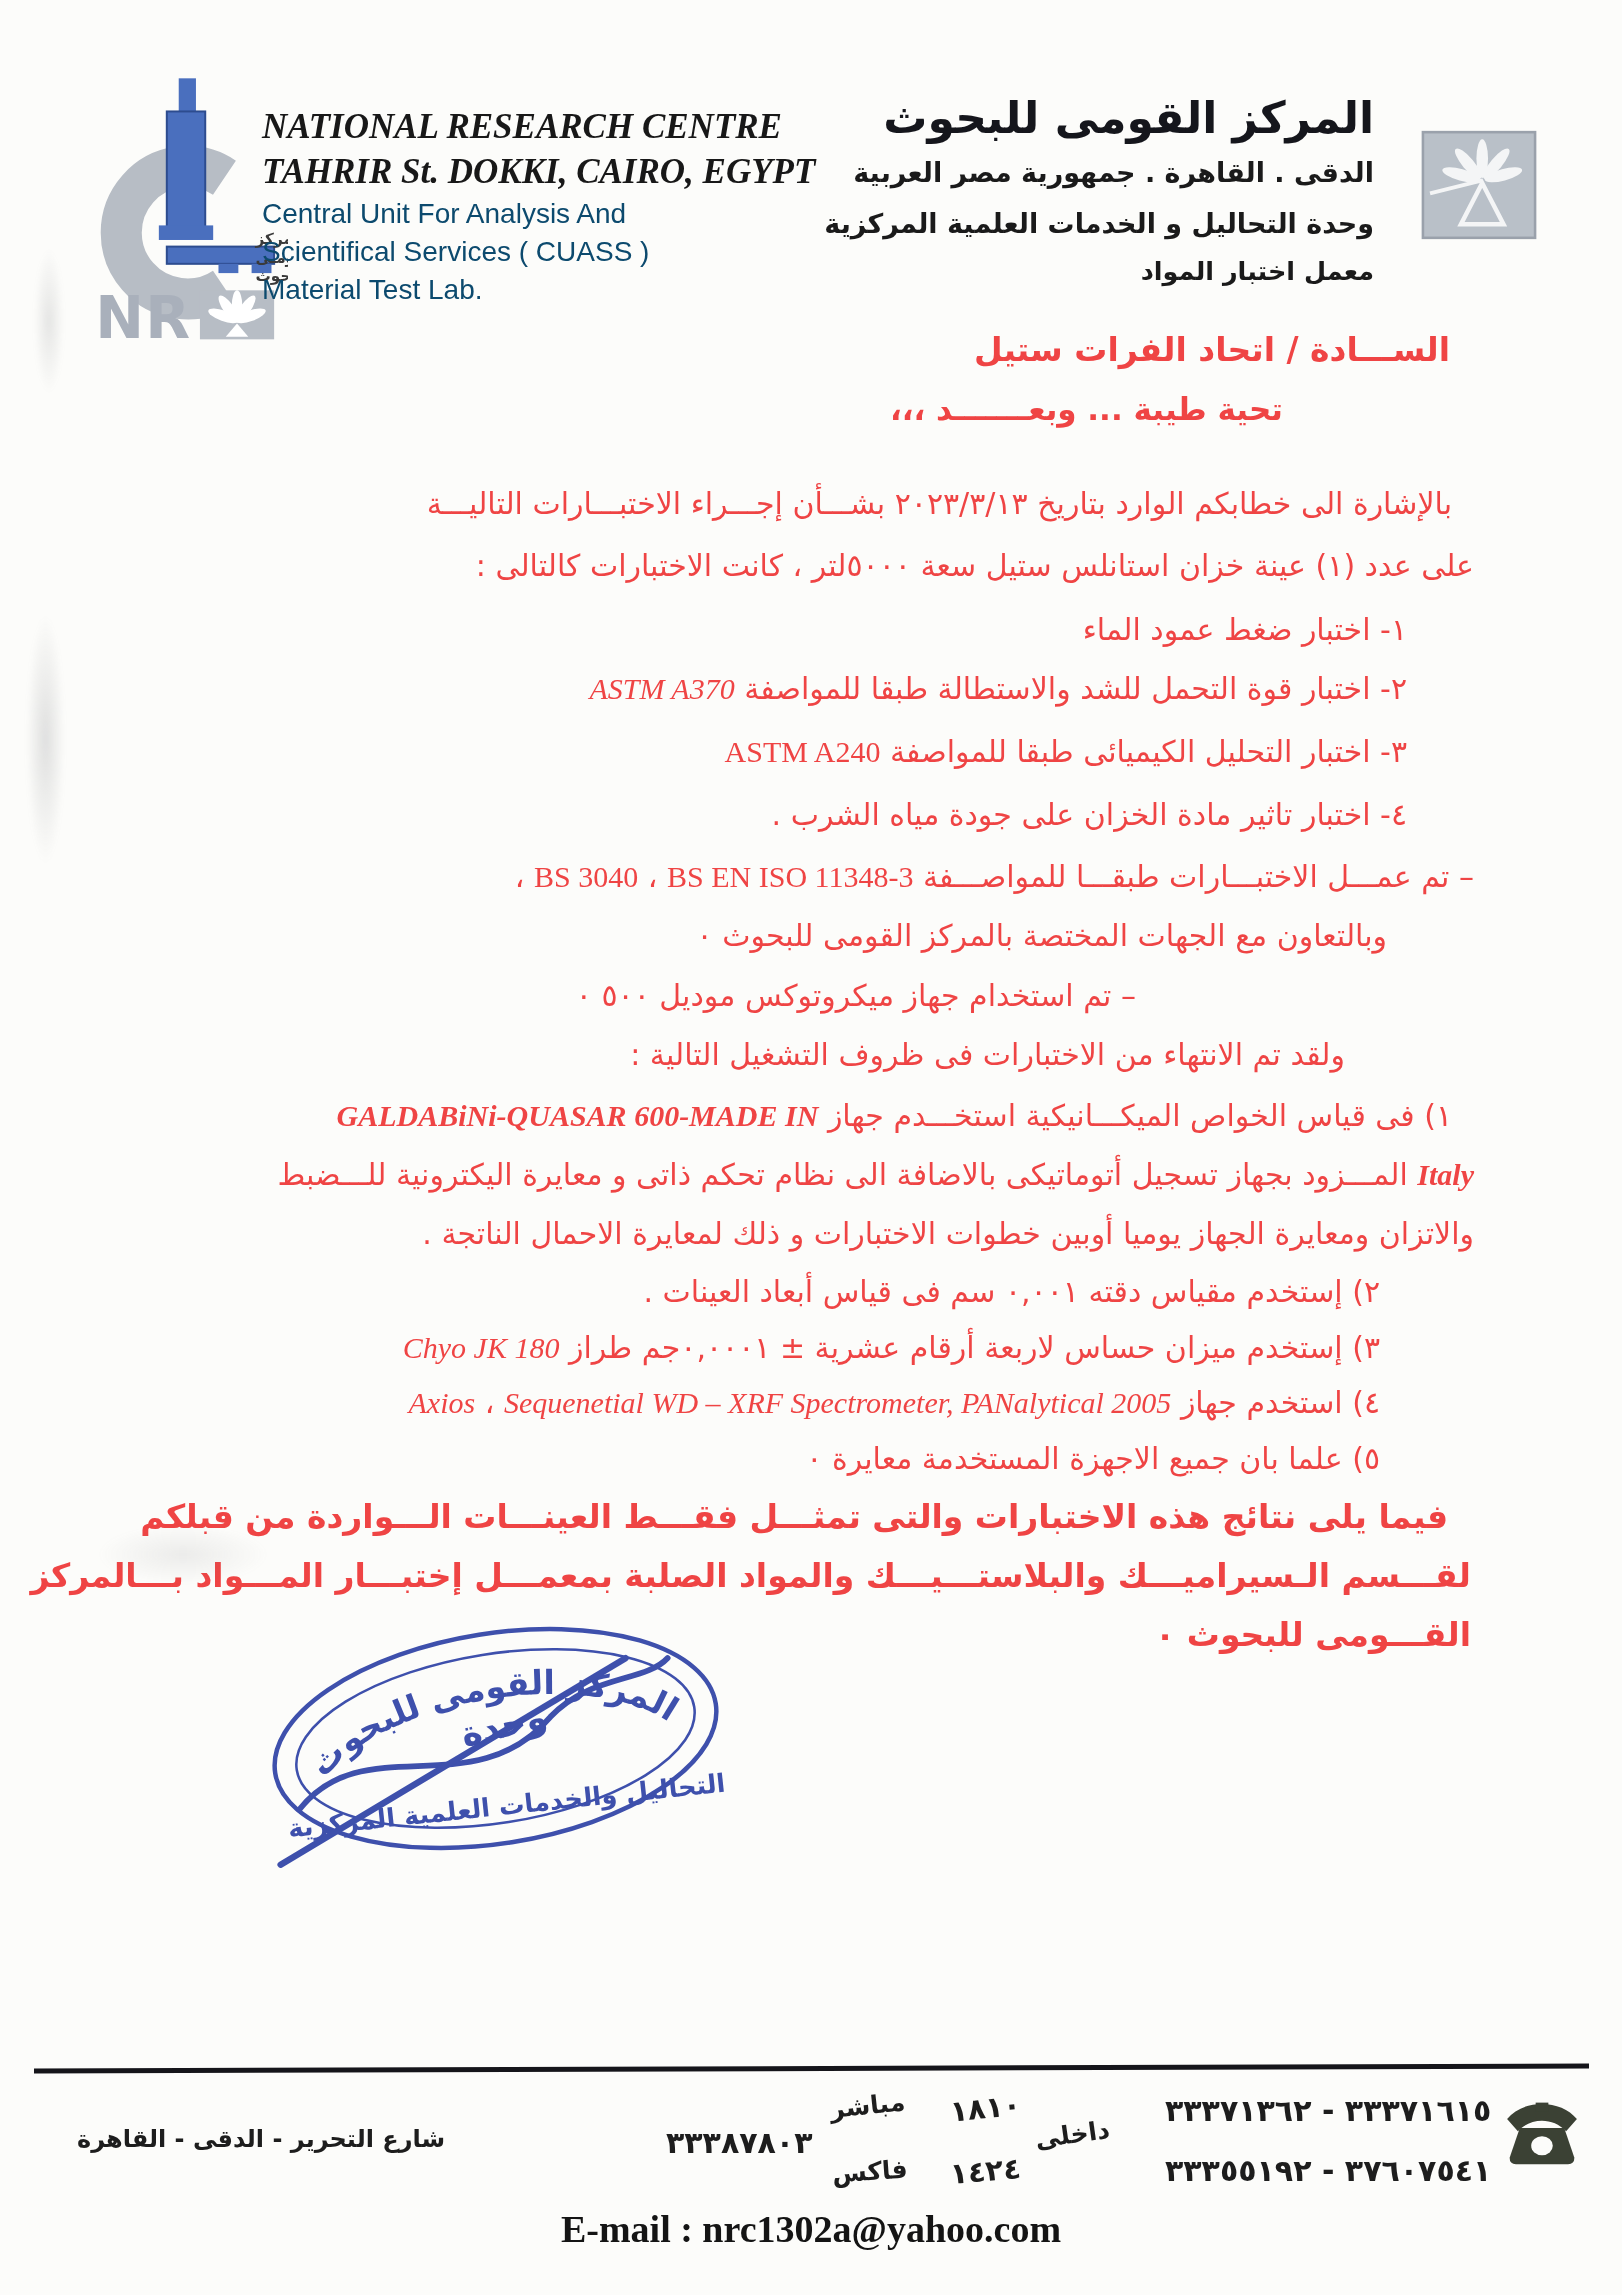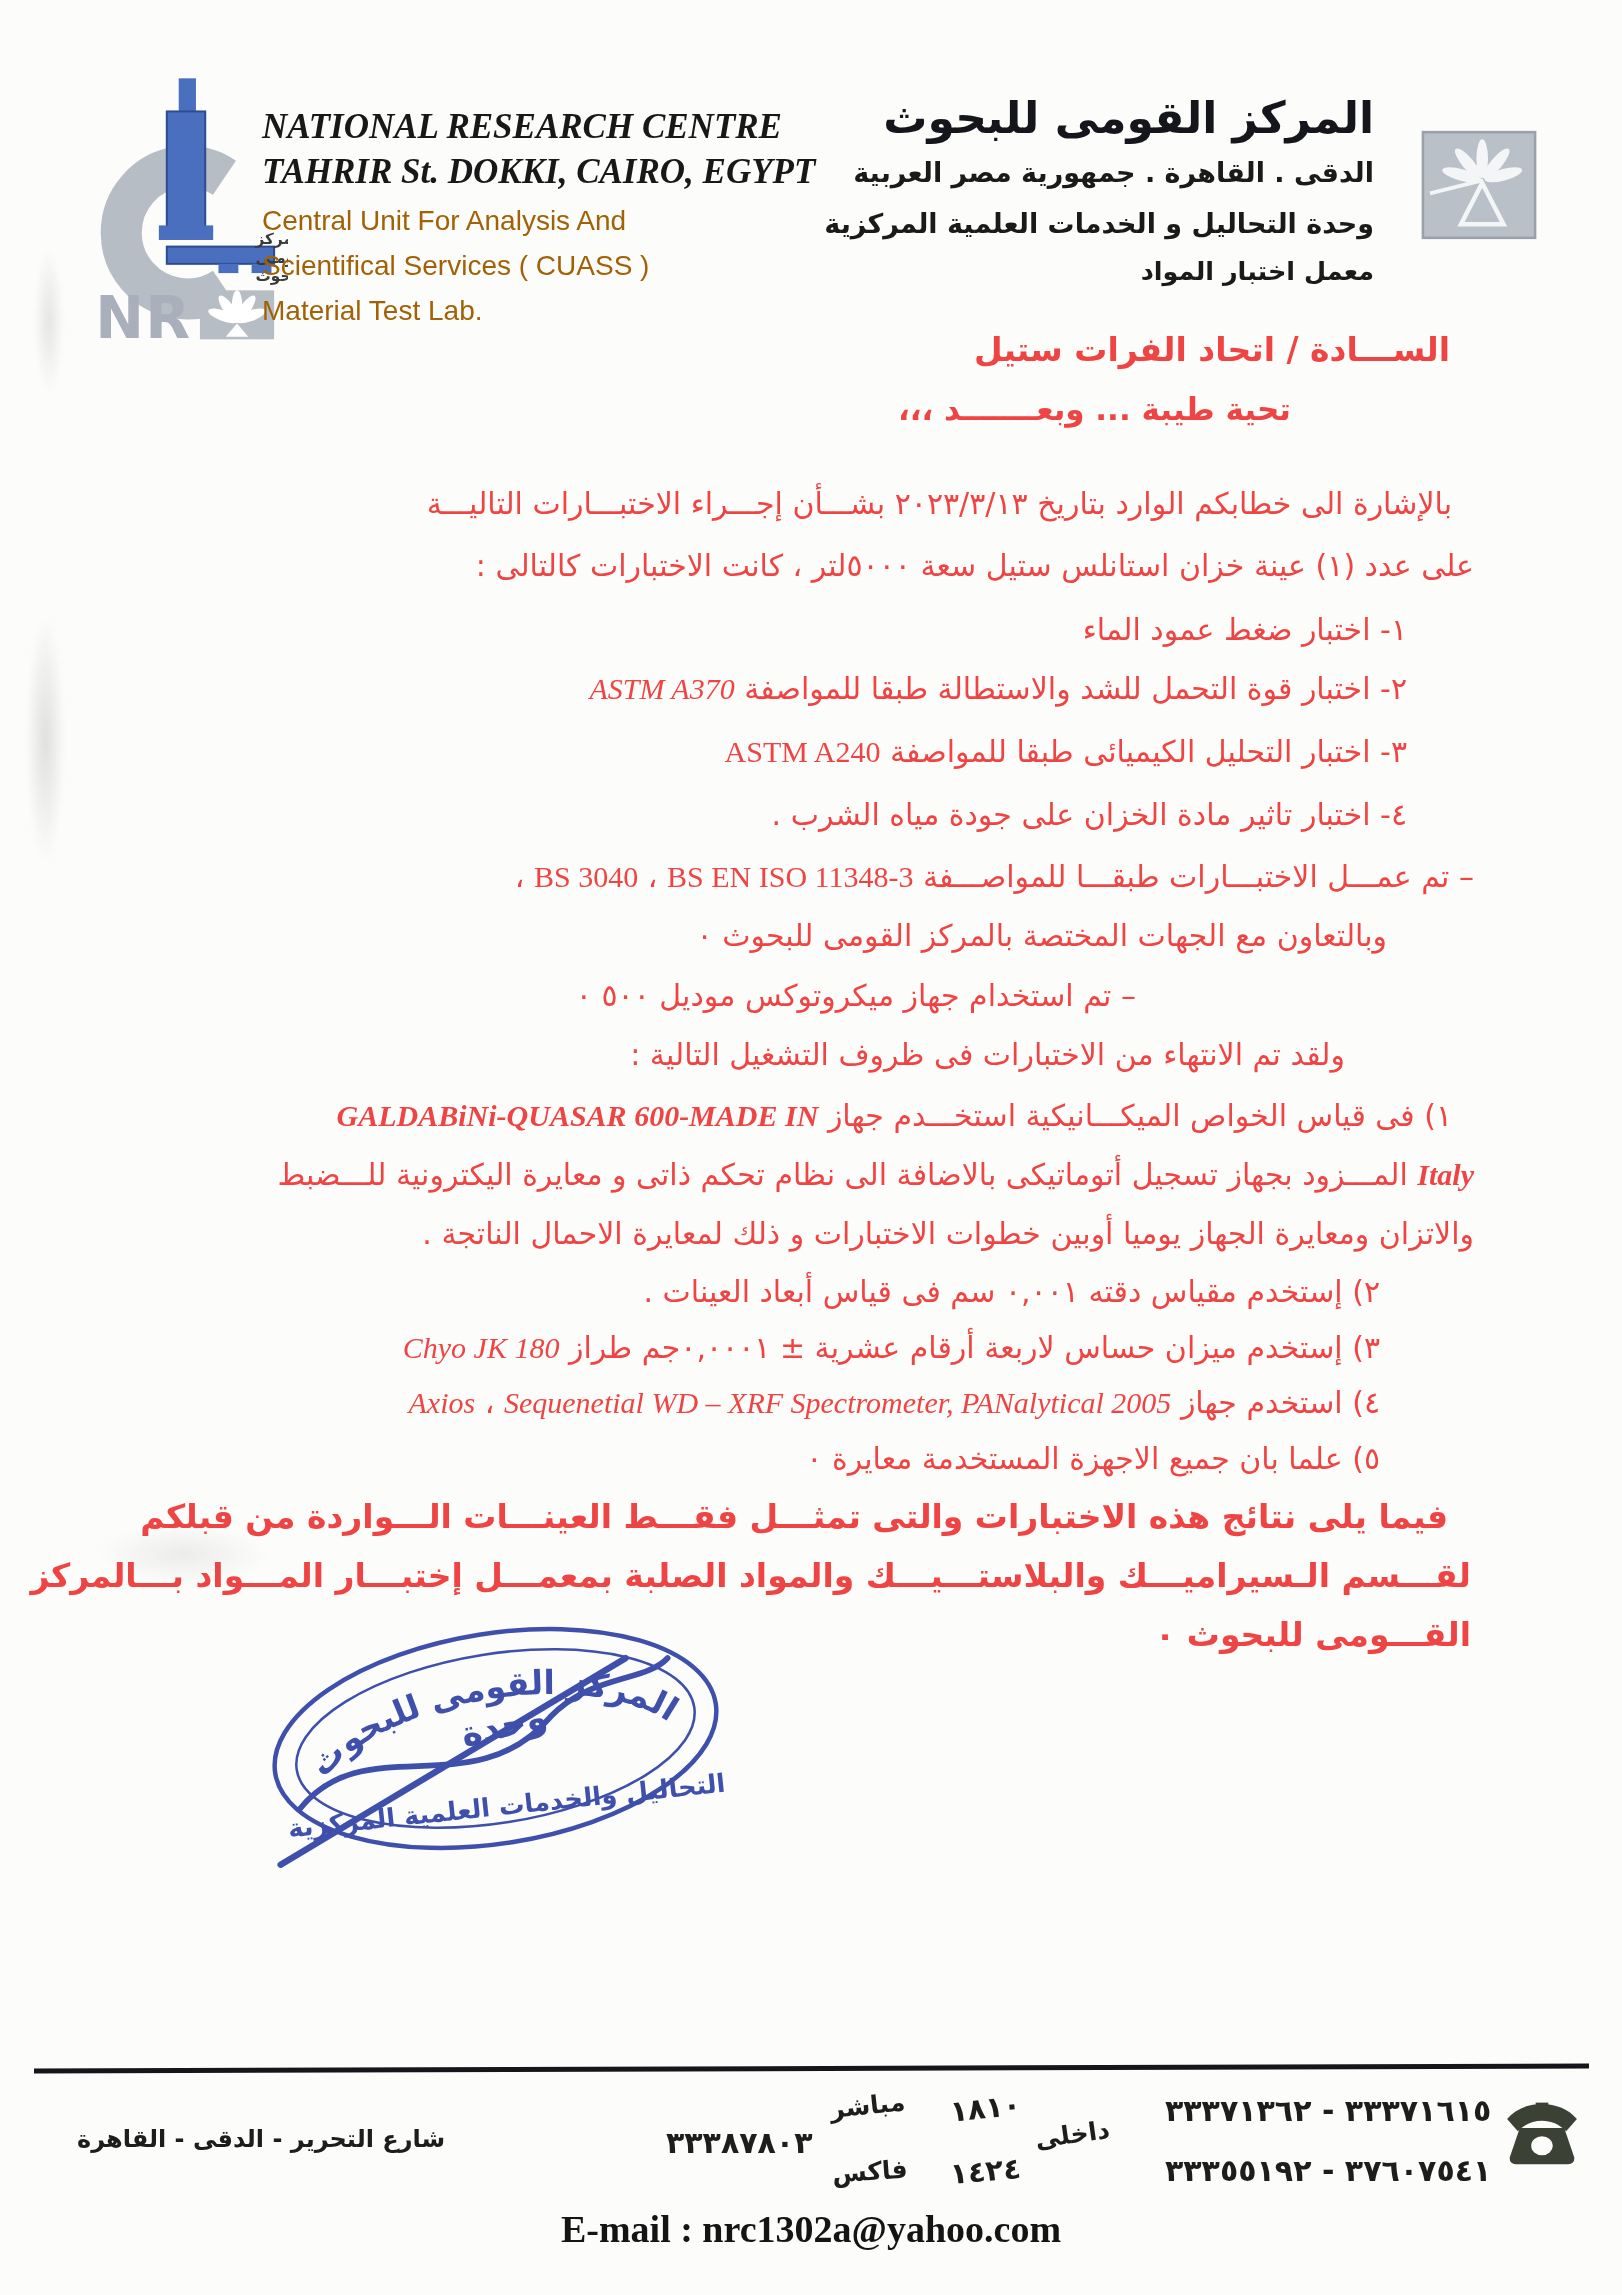--- a/index.html
+++ b/index.html
@@ -12,21 +12,21 @@
   .ln{position:absolute;direction:rtl;font-size:30px;white-space:nowrap;color:#ef4444;}
   .b{font-weight:bold;}
   .latin{font-family:"Liberation Serif",serif;font-style:normal;}
   .latin-i{font-family:"Liberation Serif",serif;font-style:italic;}
   .latin-bi{font-family:"Liberation Serif",serif;font-style:italic;font-weight:bold;text-align:center;}
   .closing{font-size:33px;font-weight:bold;letter-spacing:0.7px;}
   .ltrnum{direction:ltr;unicode-bidi:isolate;}
   
   .en-head{position:absolute;left:262px;top:105px;}
   .en-main{font-family:"Liberation Serif",serif;font-weight:bold;font-style:italic;font-size:35px;line-height:1.28;color:#181818;}
-  .en-sub{font-family:"Liberation Sans",sans-serif;font-size:28px;line-height:1.32;color:#a16207;margin-top:8px;}
+  .en-sub{font-family:"Liberation Sans",sans-serif;font-size:28px;line-height:1.32;color:#0c4a6e;margin-top:1px;}
   .ar-head{position:absolute;right:249px;top:92px;direction:rtl;text-align:right;}
   .ar-title{font-size:44px;font-weight:bold;color:#15161c;}
   .ar-sub{font-size:27px;font-weight:bold;line-height:1.55;margin-top:9.2px;color:#1a1a1a;}
   .ar-lab{font-size:25.5px;font-weight:bold;margin-top:10.5px;color:#1a1a1a;}
   .logo-left{position:absolute;left:88px;top:77px;width:200px;height:265px;}
   .logo-right{position:absolute;left:1421px;top:130px;width:116px;height:110px;}
   
   .stamp{position:absolute;left:252px;top:1606px;width:487px;height:265px;transform:rotate(-9deg);opacity:.92;}
   
   .rule{position:absolute;left:34px;top:2066px;width:1555px;height:4.6px;background:#15151a;transform:rotate(-0.18deg);}
@@ -100,21 +100,21 @@
         <ellipse rx="9" ry="30" transform="rotate(75) translate(0,-34)" fill="#f4f5f6"></ellipse>
       </g>
       <line x1="14" y1="98" x2="95" y2="78" stroke="#f4f5f6" stroke-width="6"></line>
       <polygon points="95,82 62,146 128,146" fill="none" stroke="#f4f5f6" stroke-width="7"></polygon>
     </svg>
   </header>
 
   <main>
 
     <div class="ln b" style="top:330px;right:173px;font-size:33px;">الســـادة / اتحاد الفرات ستيل</div>
-    <div class="ln b" style="top:391px;right:332px;font-size:31px;">تحية طيبة ... وبعـــــــد ،،،</div>
+    <div class="ln b" style="top:391px;right:340px;font-size:31px;">تحية طيبة ... وبعـــــــد ،،،</div>
 
     <div class="ln" style="top:486px;right:171px;">بالإشارة الى خطابكم الوارد بتاريخ ٢٠٢٣/٣/١٣ بشـــأن إجـــراء الاختبـــارات التاليـــة</div>
     <div class="ln" style="top:548px;right:149px;">على عدد (١) عينة خزان استانلس ستيل سعة ٥٠٠٠لتر ، كانت الاختبارات كالتالى :</div>
 
     <div class="ln" style="top:612px;right:216px;">١- اختبار ضغط عمود الماء</div>
 
     <div class="ln" style="top:671px;right:216px;">
       <span>٢- اختبار قوة التحمل للشد والاستطالة طبقا للمواصفة</span>
       <span class="latin-i">ASTM A370</span>
     </div>

